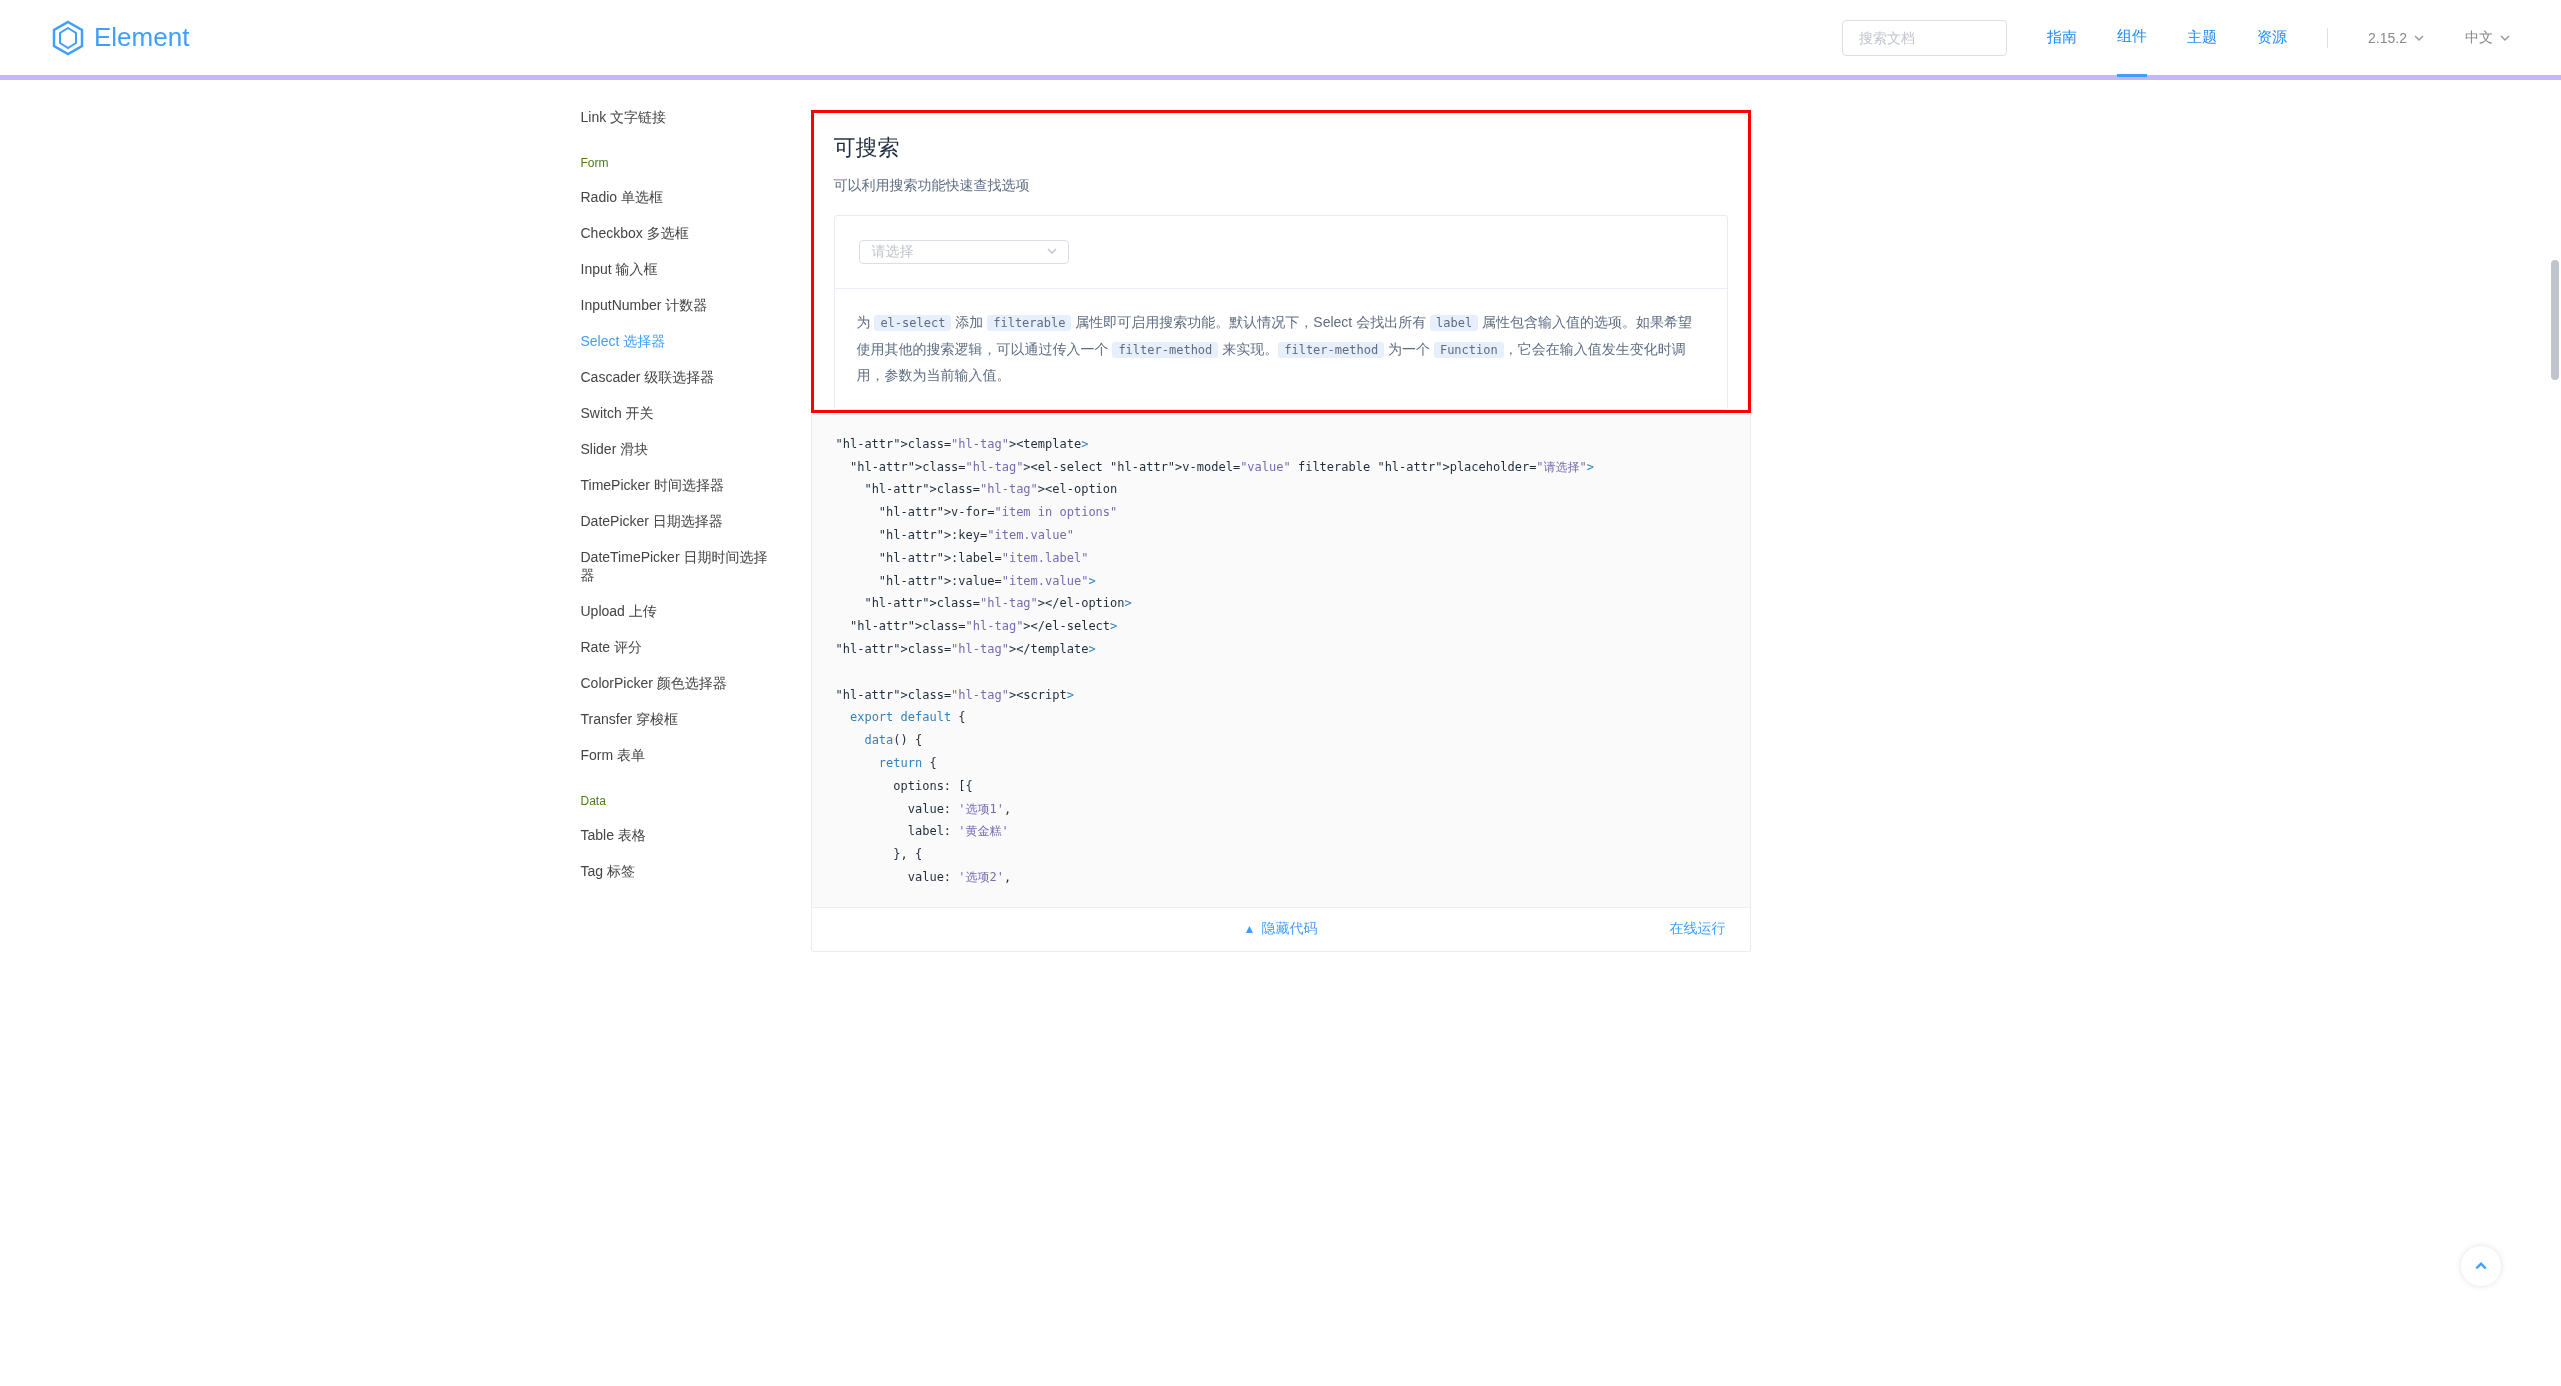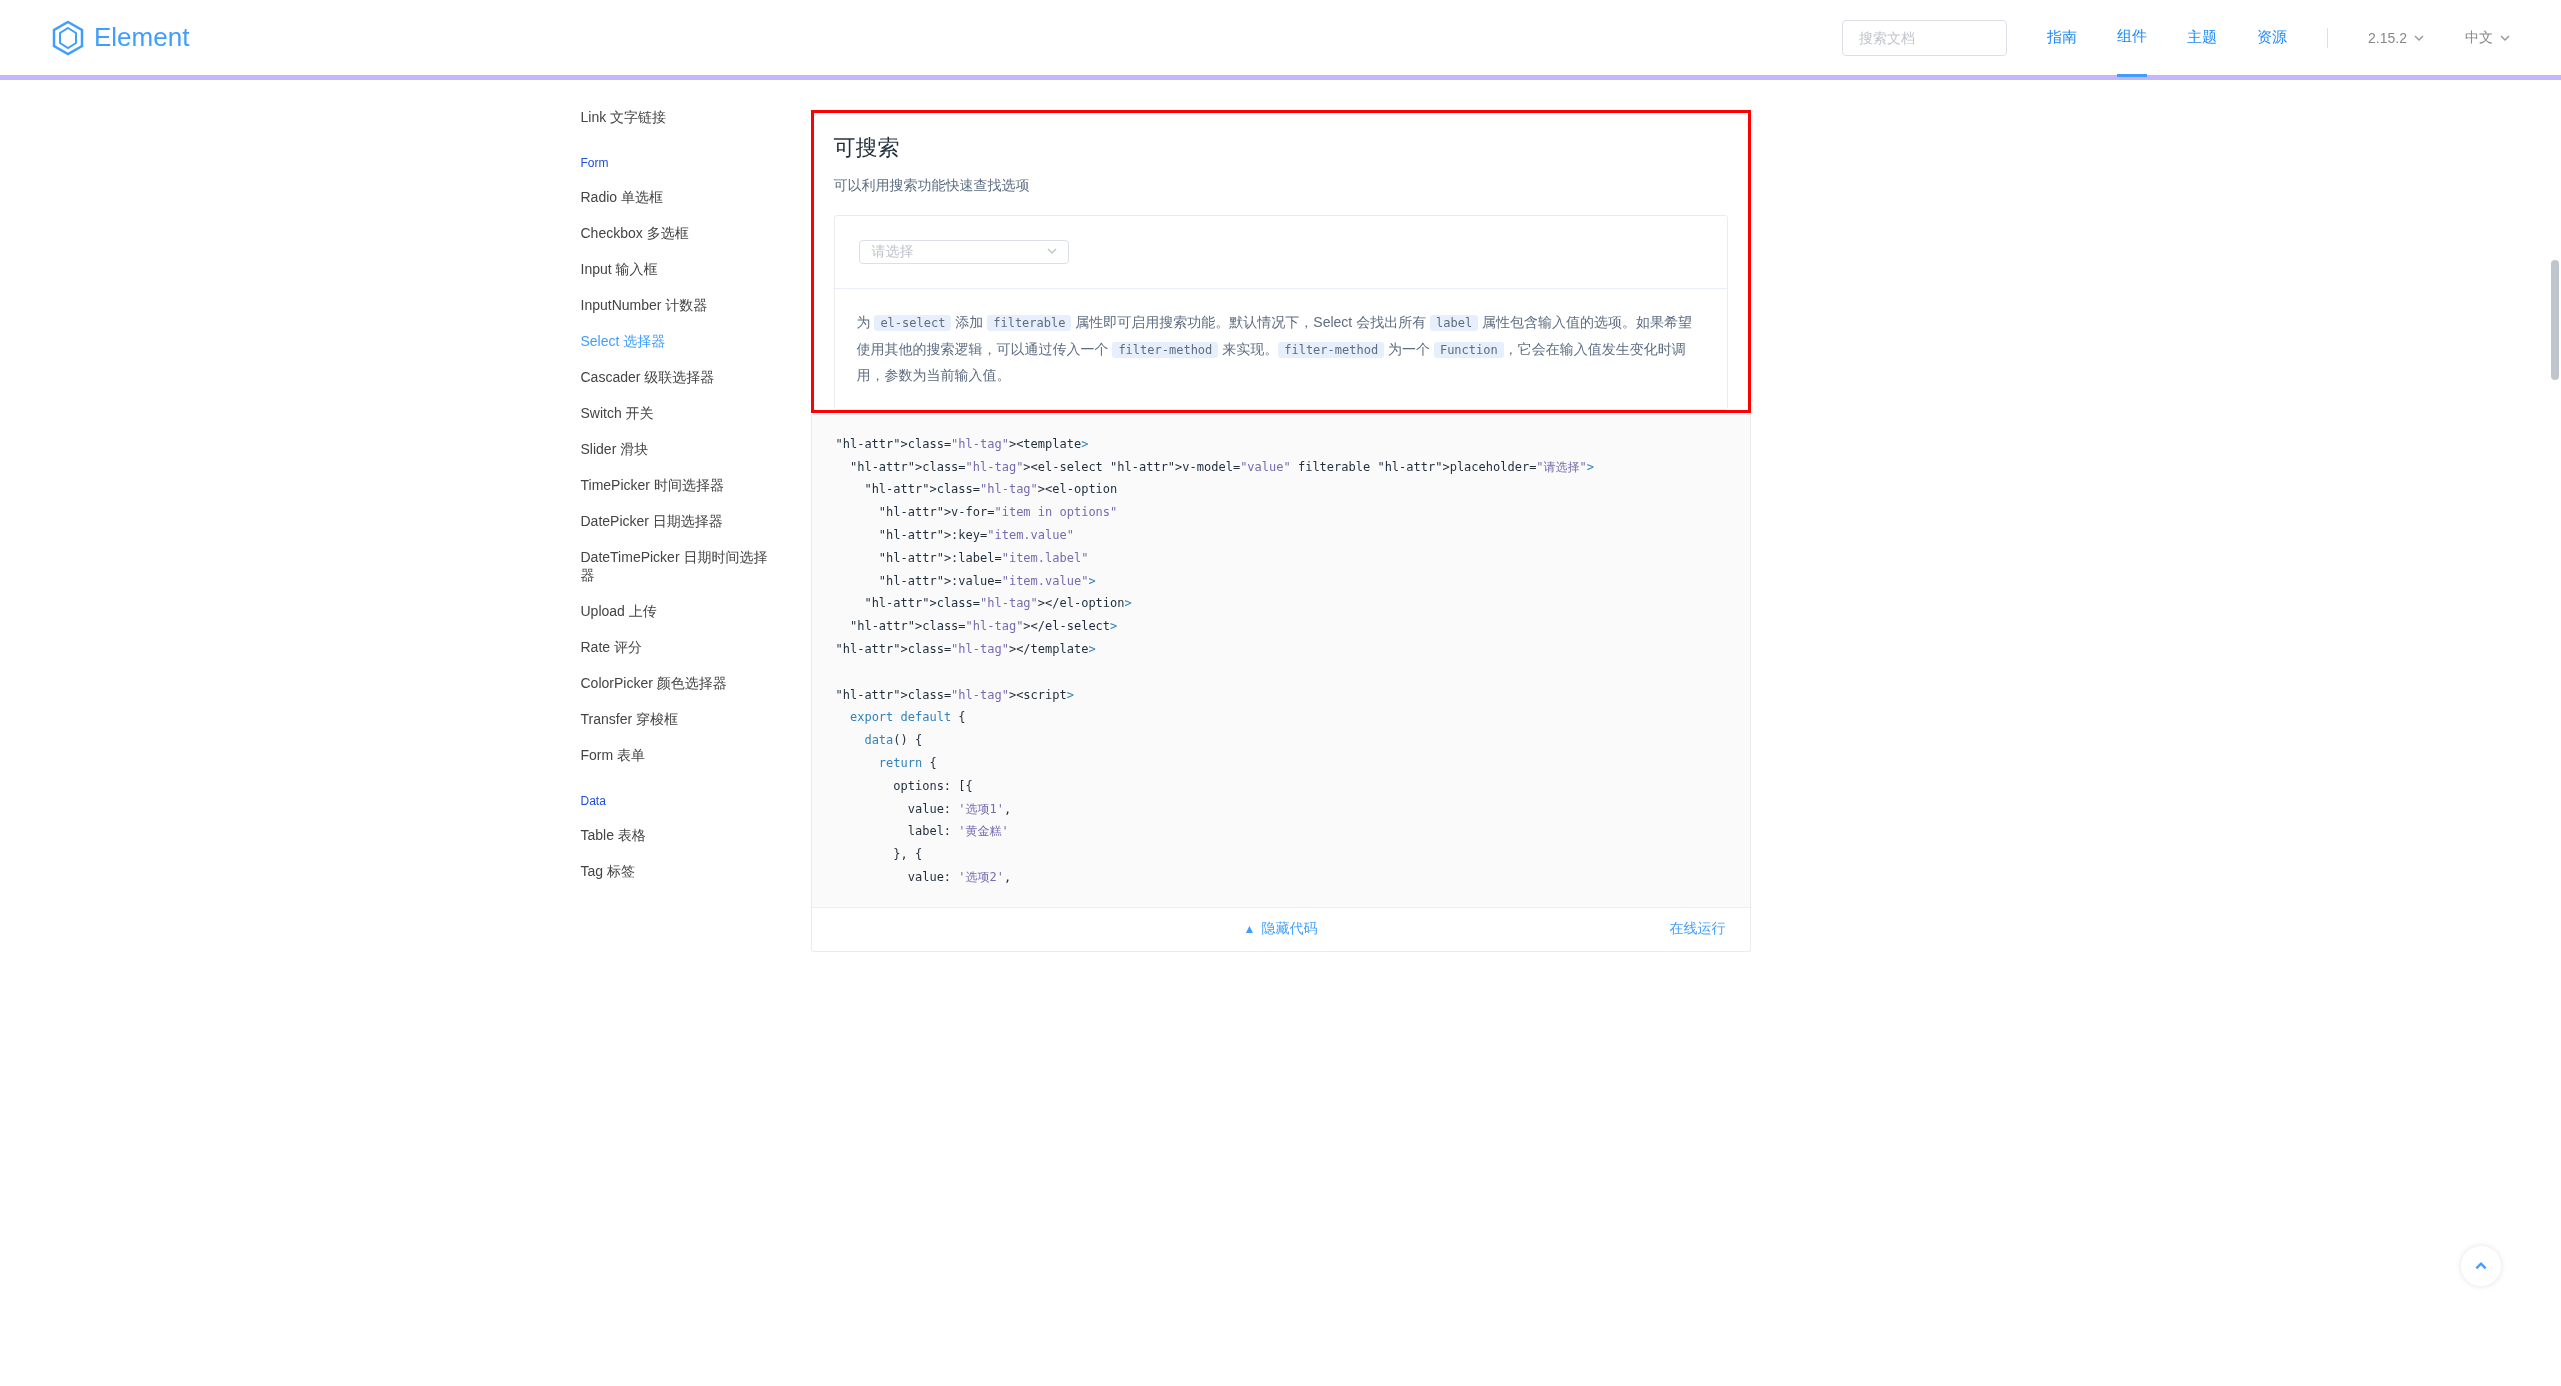--- a/index.html
+++ b/index.html
@@ -15,21 +15,21 @@
     .nav { display: flex; align-items: center; gap: 40px; }
     .nav-item { color: #1989fa; font-size: 15px; cursor: pointer; padding-bottom: 28px; padding-top: 28px; }
     .nav-item.active { border-bottom: 3px solid #409eff; }
     .nav-divider { width: 1px; height: 20px; background: #dcdfe6; }
     .dropdown { display: flex; align-items: center; gap: 6px; color: #888; font-size: 14px; cursor: pointer; }
     .chevron { width: 12px; height: 12px; }
     
     
     .container { display: flex; padding-top: 80px; max-width: 1500px; margin: 0 auto; }
     .sidebar { width: 240px; padding: 20px 0 20px 50px; flex-shrink: 0; }
-    .sidebar-group-title { font-size: 12px; color: #1d4ed8; margin: 20px 0 10px; }
+    .sidebar-group-title { font-size: 12px; color: #4d7c0f; margin: 20px 0 10px; }
     .sidebar-item { font-size: 14px; color: #444; padding: 9px 0; cursor: pointer; }
     .sidebar-item.active { color: #409eff; }
     
     .main { flex: 1; padding: 30px 40px; max-width: 1020px; }
     
     
     .highlight-box { border: 3px solid #ff0000; padding: 20px 20px 0 20px; margin-bottom: 1px; }
     h3.section-title { font-size: 22px; color: #1f2d3d; font-weight: 400; margin-bottom: 14px; }
     .section-subtitle { font-size: 14px; color: #5e6d82; margin-bottom: 20px; }
     

